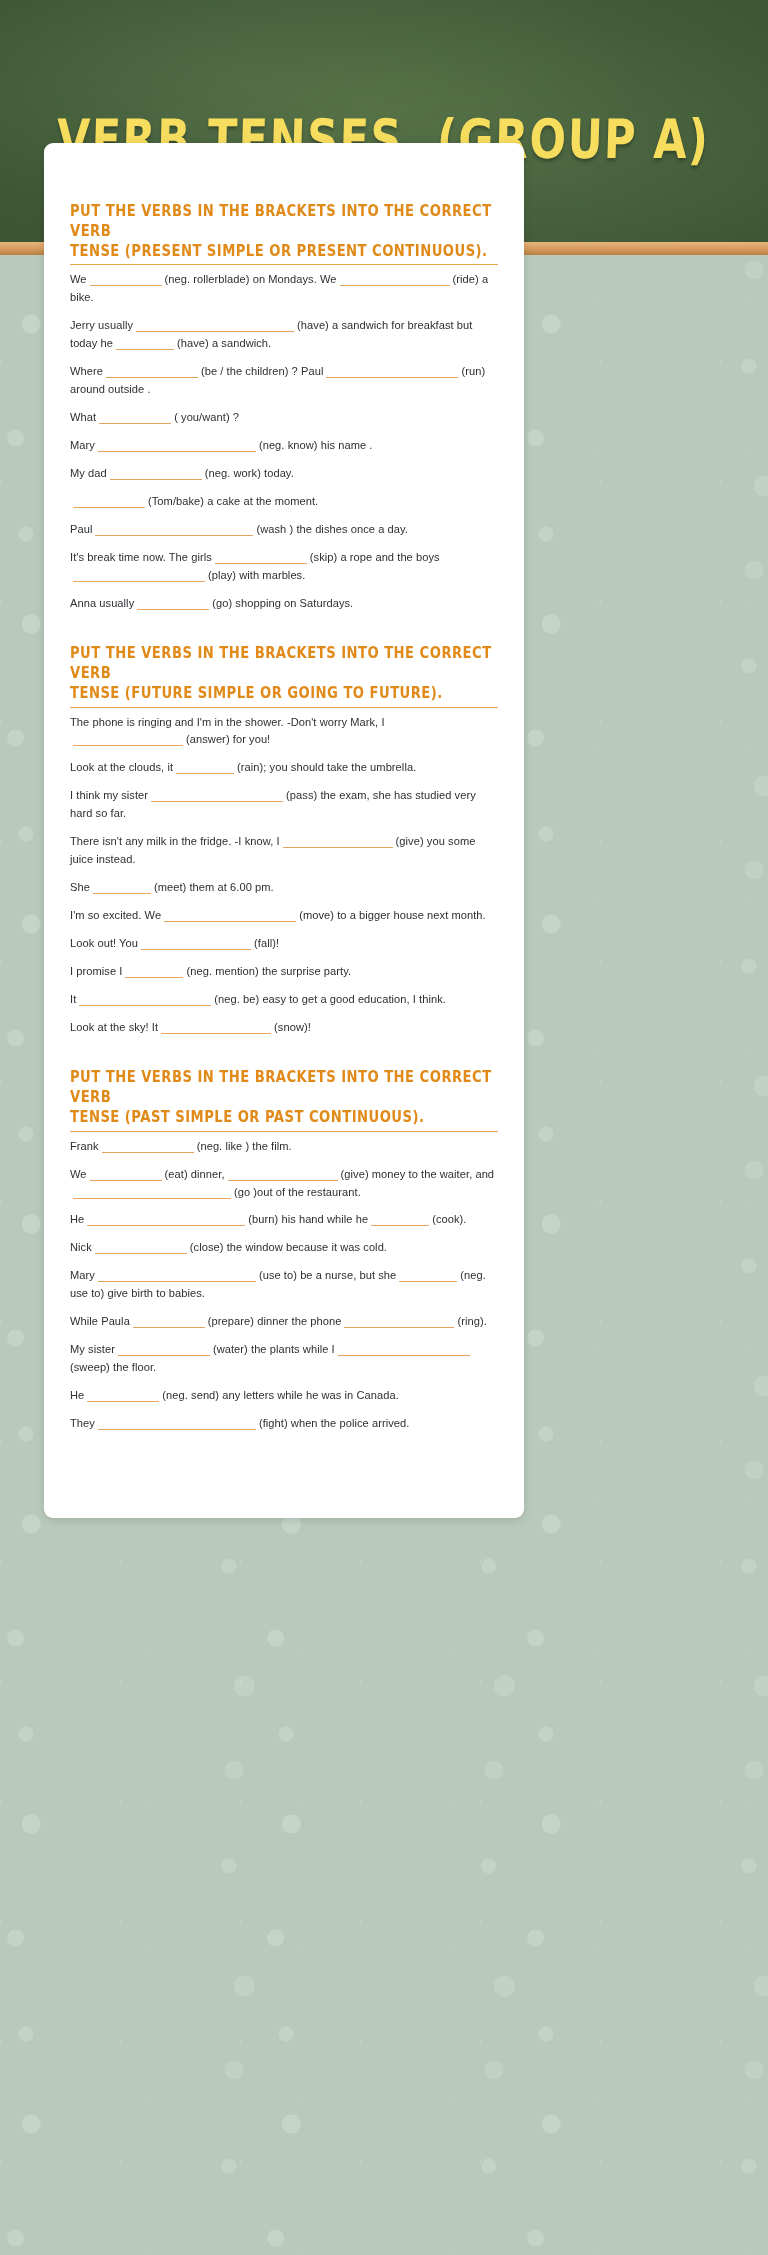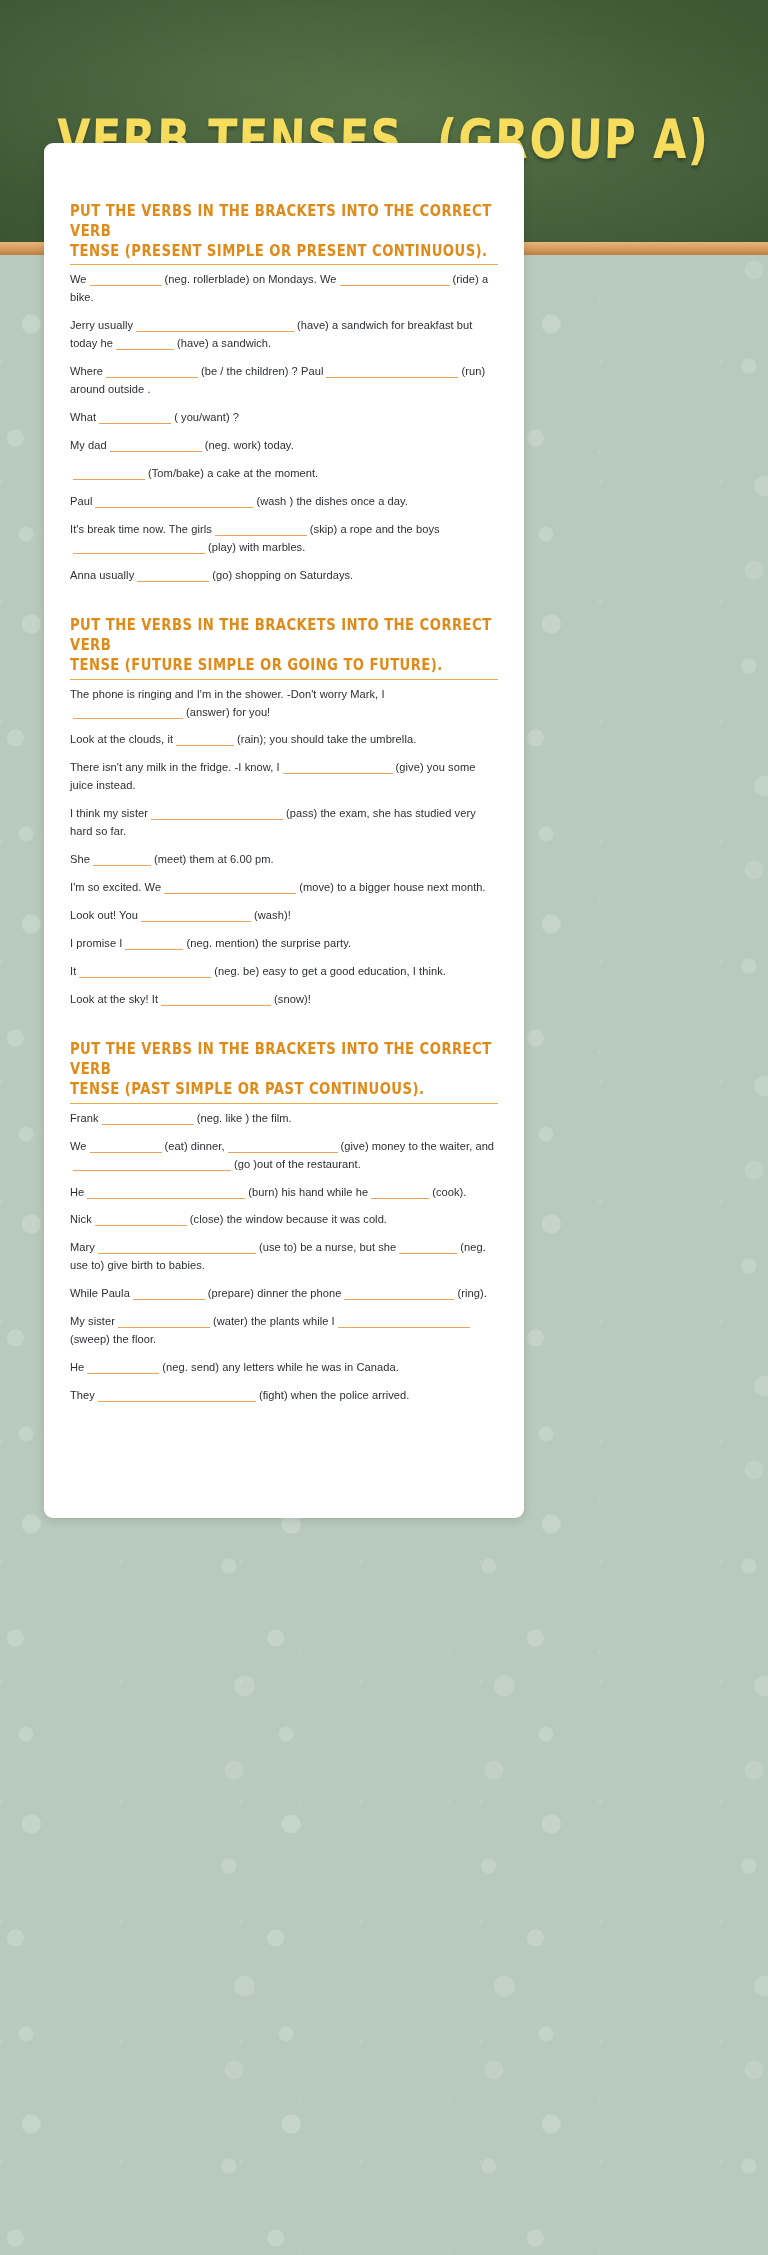--- a/index.html
+++ b/index.html
@@ -165,39 +165,40 @@
       <div class="section">
         <div class="section-heading">
           <div>PUT THE VERBS IN THE BRACKETS INTO THE CORRECT VERB</div>
           <div>TENSE (PRESENT SIMPLE OR PRESENT CONTINUOUS).</div>
         </div>
         <div class="heading-rule"></div>
         <div class="q"><span>We</span><span class="blank b-sm"></span><span>(neg. rollerblade) on Mondays. We</span><span class="blank b-lg"></span><span>(ride) a bike.</span></div>
         <div class="q"><span>Jerry usually</span><span class="blank b-xxl"></span><span>(have) a sandwich for breakfast but today he</span><span class="blank b-xs"></span><span>(have) a sandwich.</span></div>
         <div class="q"><span>Where</span><span class="blank b-md"></span><span>(be / the children) ? Paul</span><span class="blank b-xl"></span><span>(run) around outside .</span></div>
         <div class="q"><span>What</span><span class="blank b-sm"></span><span>( you/want) ?</span></div>
+        <div class="q"><span>Mary</span><span class="blank b-xxl"></span><span>(neg. know) his name .</span></div>
         <div class="q"><span>My dad</span><span class="blank b-md"></span><span>(neg. work) today.</span></div>
         <div class="q"><span class="blank b-sm"></span><span>(Tom/bake) a cake at the moment.</span></div>
         <div class="q"><span>Paul</span><span class="blank b-xxl"></span><span>(wash ) the dishes once a day.</span></div>
         <div class="q"><span>It's break time now. The girls</span><span class="blank b-md"></span><span>(skip) a rope and the boys</span><span class="blank b-xl"></span><span>(play) with marbles.</span></div>
         <div class="q"><span>Anna usually</span><span class="blank b-sm"></span><span>(go) shopping on Saturdays.</span></div>
       </div>
       <div class="section">
         <div class="section-heading">
           <div>PUT THE VERBS IN THE BRACKETS INTO THE CORRECT VERB</div>
           <div>TENSE (FUTURE SIMPLE OR GOING TO FUTURE).</div>
         </div>
         <div class="heading-rule"></div>
         <div class="q"><span>The phone is ringing and I'm in the shower. -Don't worry Mark, I</span><span class="blank b-lg"></span><span>(answer) for you!</span></div>
         <div class="q"><span>Look at the clouds, it</span><span class="blank b-xs"></span><span>(rain); you should take the umbrella.</span></div>
+        <div class="q"><span>I think my sister</span><span class="blank b-xl"></span><span>(pass) the exam, she has studied very hard so far.</span></div>
         <div class="q"><span>There isn't any milk in the fridge. -I know, I</span><span class="blank b-lg"></span><span>(give) you some juice instead.</span></div>
-        <div class="q"><span>I think my sister</span><span class="blank b-xl"></span><span>(pass) the exam, she has studied very hard so far.</span></div>
         <div class="q"><span>She</span><span class="blank b-xs"></span><span>(meet) them at 6.00 pm.</span></div>
         <div class="q"><span>I'm so excited. We</span><span class="blank b-xl"></span><span>(move) to a bigger house next month.</span></div>
-        <div class="q"><span>Look out! You</span><span class="blank b-lg"></span><span>(wash)!</span></div>
+        <div class="q"><span>Look out! You</span><span class="blank b-lg"></span><span>(fall)!</span></div>
         <div class="q"><span>I promise I</span><span class="blank b-xs"></span><span>(neg. mention) the surprise party.</span></div>
         <div class="q"><span>It</span><span class="blank b-xl"></span><span>(neg. be) easy to get a good education, I think.</span></div>
         <div class="q"><span>Look at the sky! It</span><span class="blank b-lg"></span><span>(snow)!</span></div>
       </div>
       <div class="section">
         <div class="section-heading">
           <div>PUT THE VERBS IN THE BRACKETS INTO THE CORRECT VERB</div>
           <div>TENSE (PAST SIMPLE OR PAST CONTINUOUS).</div>
         </div>
         <div class="heading-rule"></div>

